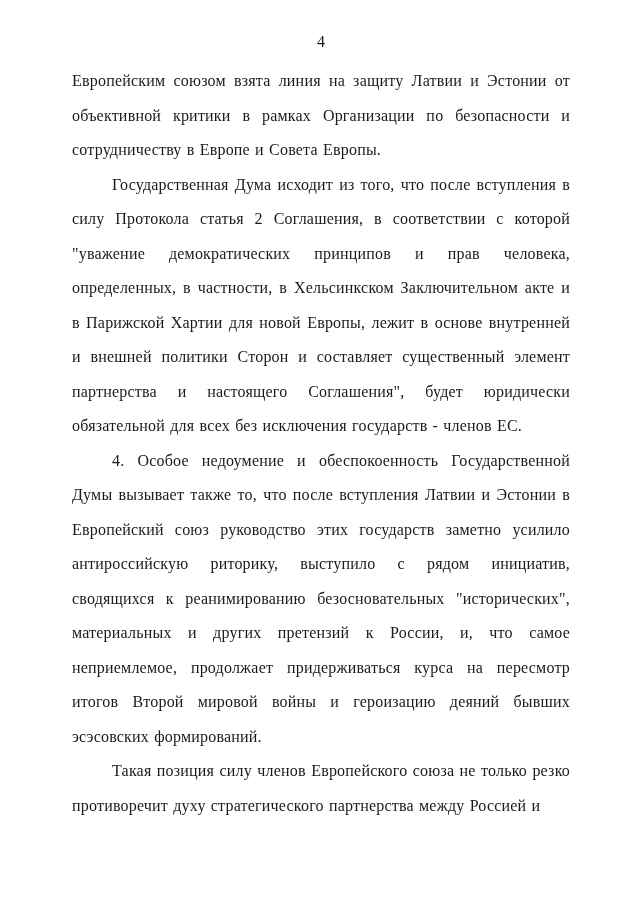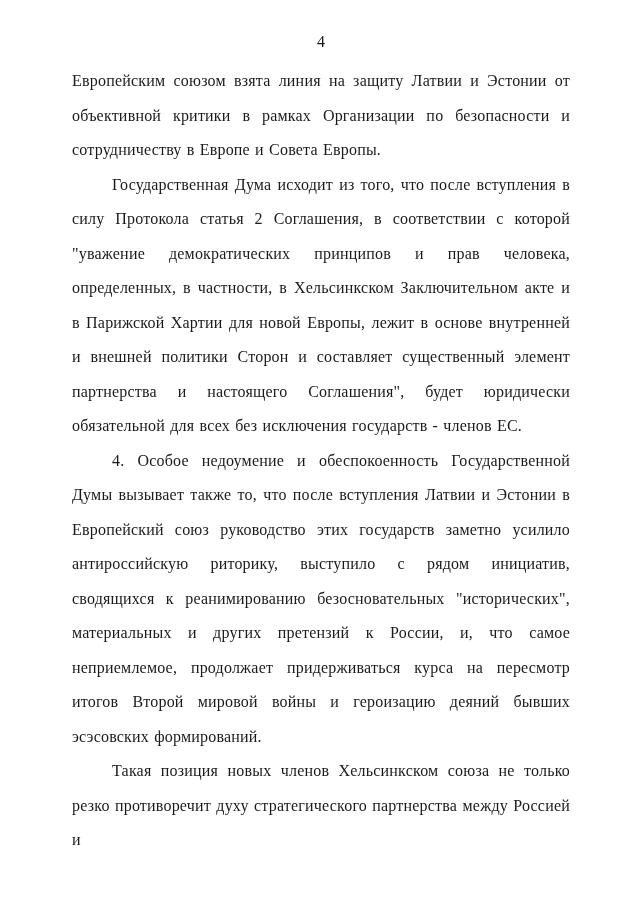--- a/index.html
+++ b/index.html
@@ -46,15 +46,15 @@
 <div class="page">
   <div class="page-number">4</div>
 
   <div class="body-text">
     <p>Европейским союзом взята  линия на защиту Латвии и Эстонии от объективной критики  в рамках Организации по безопасности и сотрудничеству в Европе и Совета Европы.</p>
 
     <p class="indent">Государственная Дума исходит из того, что после вступления в силу Протокола статья 2 Соглашения, в соответствии с которой "уважение демократических принципов и прав человека, определенных, в частности, в Хельсинкском Заключительном акте и в Парижской Хартии для новой Европы, лежит в основе внутренней и внешней политики Сторон и составляет существенный элемент партнерства и настоящего Соглашения", будет юридически обязательной для всех без исключения государств - членов ЕС.</p>
 
     <p class="indent">4. Особое недоумение и обеспокоенность Государственной Думы вызывает также то, что после вступления Латвии и Эстонии в Европейский союз  руководство этих государств  заметно усилило антироссийскую риторику, выступило с рядом инициатив, сводящихся к реанимированию безосновательных "исторических", материальных и других претензий к России, и, что самое неприемлемое, продолжает придерживаться курса на пересмотр итогов Второй мировой войны и героизацию деяний бывших эсэсовских формирований.</p>
 
-    <p class="indent">Такая позиция  новых членов Хельсинкском союза не только резко противоречит духу стратегического партнерства между Россией и</p>
+    <p class="indent">Такая позиция  силу членов Европейского союза не только резко противоречит духу стратегического партнерства между Россией и</p>
   </div>
 </div>
 
 </body></html>

